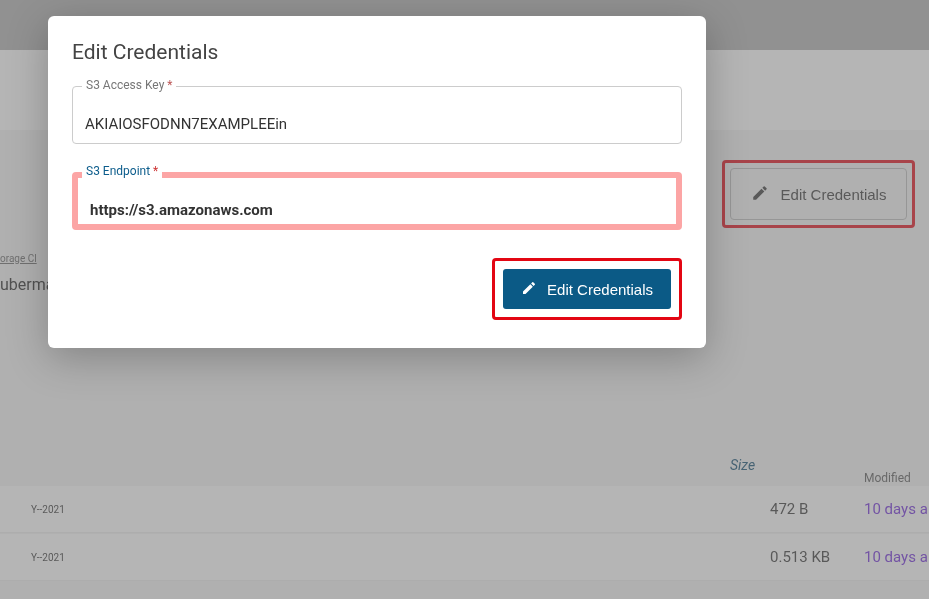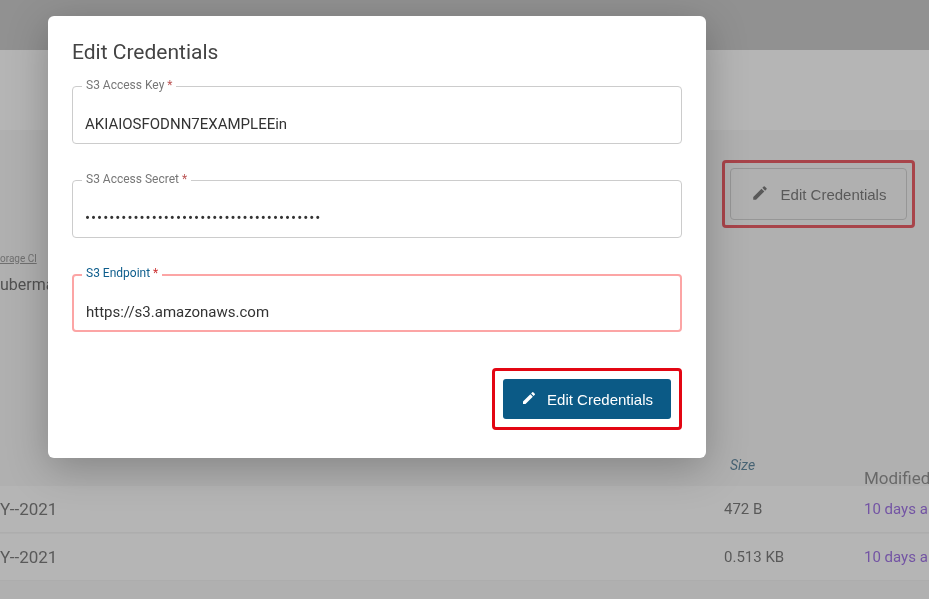--- a/index.html
+++ b/index.html
@@ -51,34 +51,34 @@
     }
     .table-header {
       position: absolute;
       top: 445px;
       left: 0; right: 0;
       height: 40px;
       display: flex;
       align-items: center;
     }
     .col-size { position: absolute; left: 730px; font-size: 14px; color: #0c4a6e; font-style: italic; }
-    .col-modified { position: absolute; left: 864px; font-size: 17px; color: #555; margin-top: 26px; }
+    .col-modified { position: absolute; left: 864px; font-size: 12px; color: #555; margin-top: 26px; }
     .table-row {
       position: absolute;
       left: 0; right: 0;
       height: 47px;
       display: flex;
       align-items: center;
       border-bottom: 1px solid #eee;
       background: #fff;
     }
     .row1 { top: 486px; }
     .row2 { top: 534px; }
-    .cell-name { position: absolute; left: 0; font-size: 17px; color: #333; }
-    .cell-size { position: absolute; left: 724px; font-size: 15px; color: #333; text-align: right; }
+    .cell-name { position: absolute; left: 0; font-size: 10px; color: #333; padding-left: 31px; }
+    .cell-size { position: absolute; left: 770px; font-size: 15px; color: #333; text-align: right; }
     .cell-modified { position: absolute; left: 864px; font-size: 15px; color: #6d28d9; white-space: nowrap; }
 
     .edit-creds-btn-outer {
       position: absolute;
       top: 160px;
       left: 722px;
       width: 193px;
       height: 68px;
       border: 3px solid #e30613;
       border-radius: 4px;
@@ -119,35 +119,36 @@
       box-shadow: 0 10px 40px rgba(0,0,0,0.25);
     }
     .modal-title {
       font-size: 21px;
       font-weight: 400;
       color: #444;
       margin-bottom: 22px;
     }
     .form-field {
       position: relative;
-      margin-bottom: 36px;
+      margin-bottom: 28px;
     }
     .form-field input {
       width: 100%;
       height: 58px;
       border: 1px solid #ccc;
       border-radius: 4px;
       padding: 18px 12px 0 12px;
       font-size: 15px;
       color: #333;
       outline: none;
       font-family: inherit;
     }
     .form-field.focused input {
-      border: 2px solid #fca5a5;
+      border: 6px solid #fca5a5;
+      font-weight: bold;
     }
     .form-field .float-label {
       position: absolute;
       top: -8px;
       left: 10px;
       background: #fff;
       padding: 0 4px;
       font-size: 12px;
       color: #777;
     }
@@ -223,24 +224,20 @@
 <div class="overlay"></div>
 
 <div class="modal">
   <h2 class="modal-title">Edit Credentials</h2>
 
   <div class="form-field">
     <label class="float-label"><span>S3 Access Key</span> <span class="req">*</span></label>
     <input type="text" value="AKIAIOSFODNN7EXAMPLEEin" style="">
   </div>
 
-  <div class="form-field">
-    <label class="float-label"><span>S3 Access Secret</span> <span class="req">*</span></label>
-    <input type="password" value="abcdefghijklmnopqrstuvwxyzABCDEFGHIJKLM" style="">
-  </div>
 
 
   <div class="form-field focused">
     <label class="float-label"><span>S3 Endpoint</span> <span class="req">*</span></label>
     <input type="text" value="https://s3.amazonaws.com" style="">
   </div>
 
   <div class="modal-actions">
     <div class="action-highlight">
       <button class="primary-btn">

